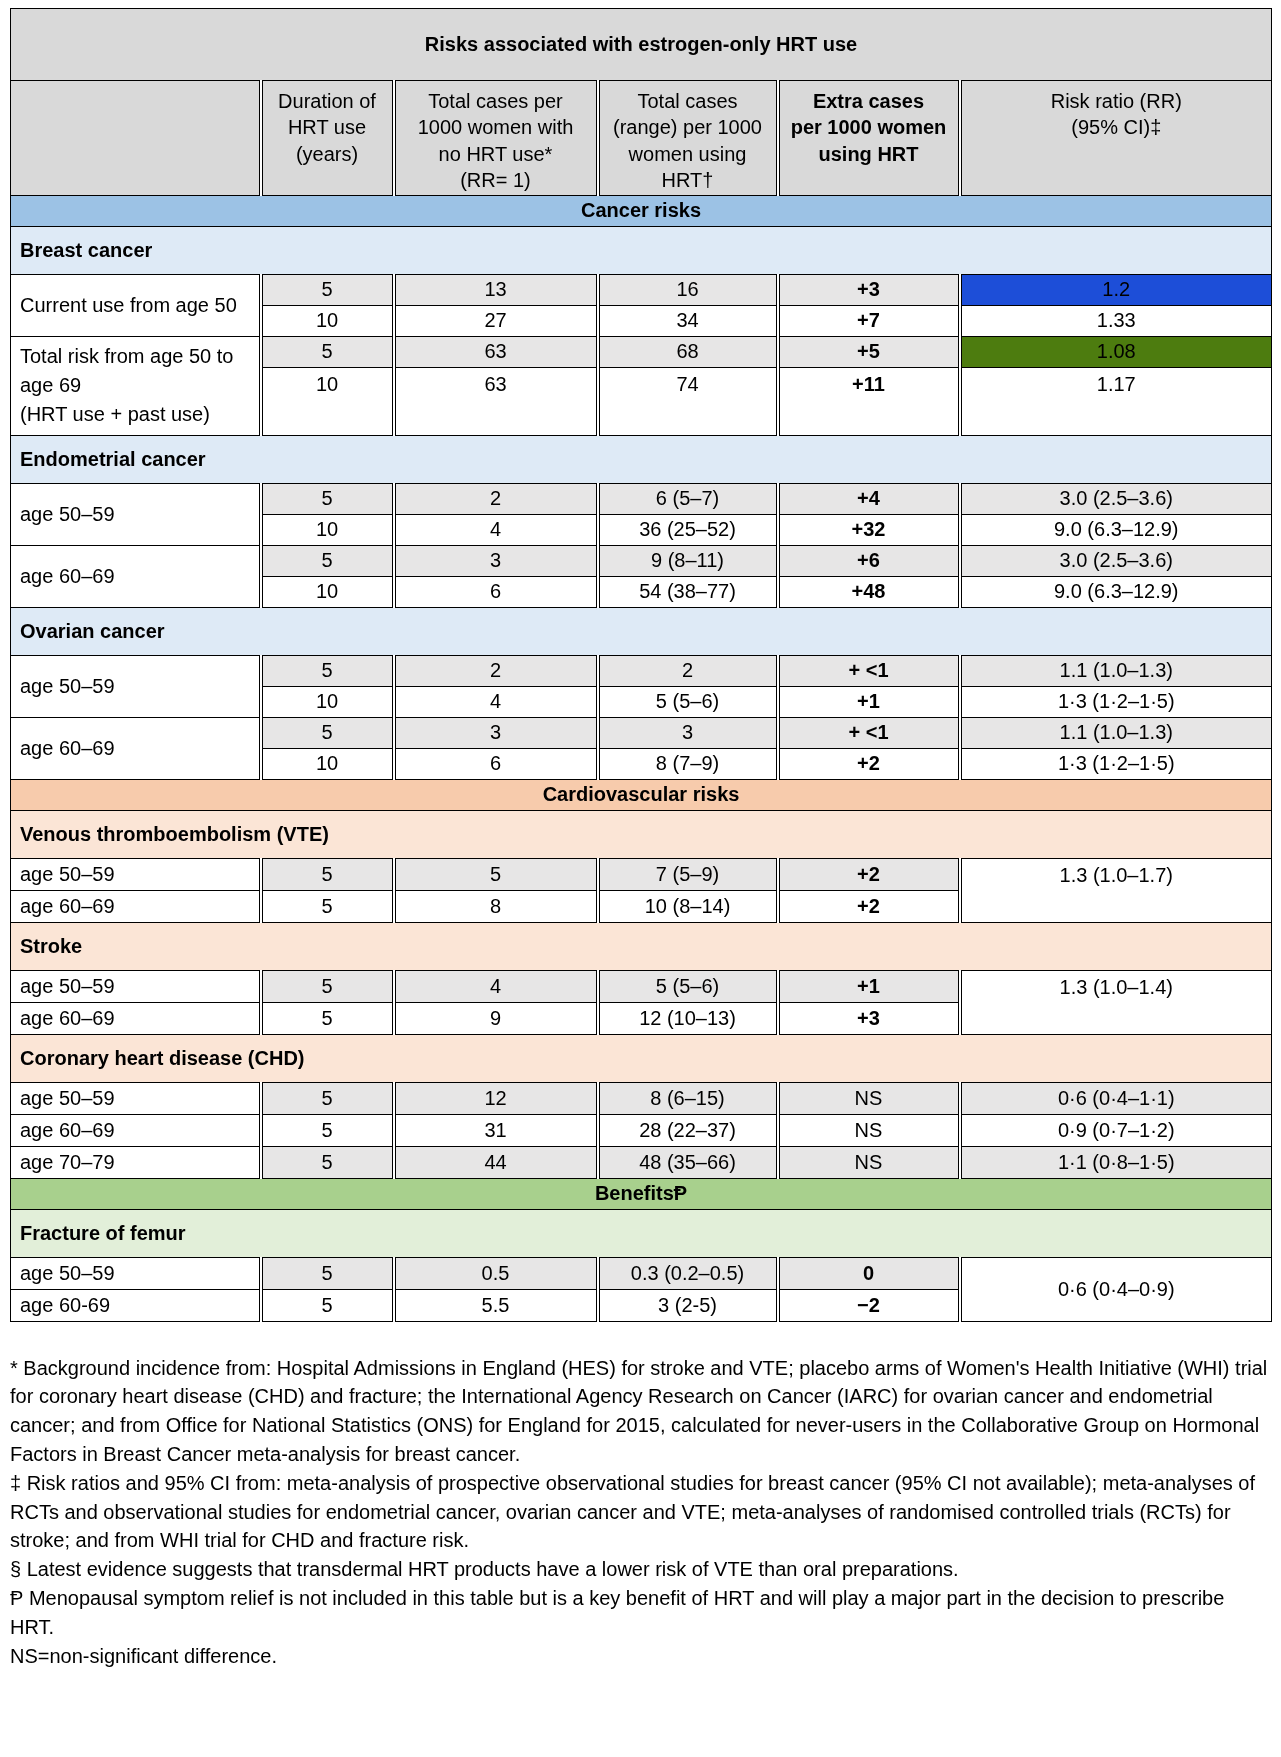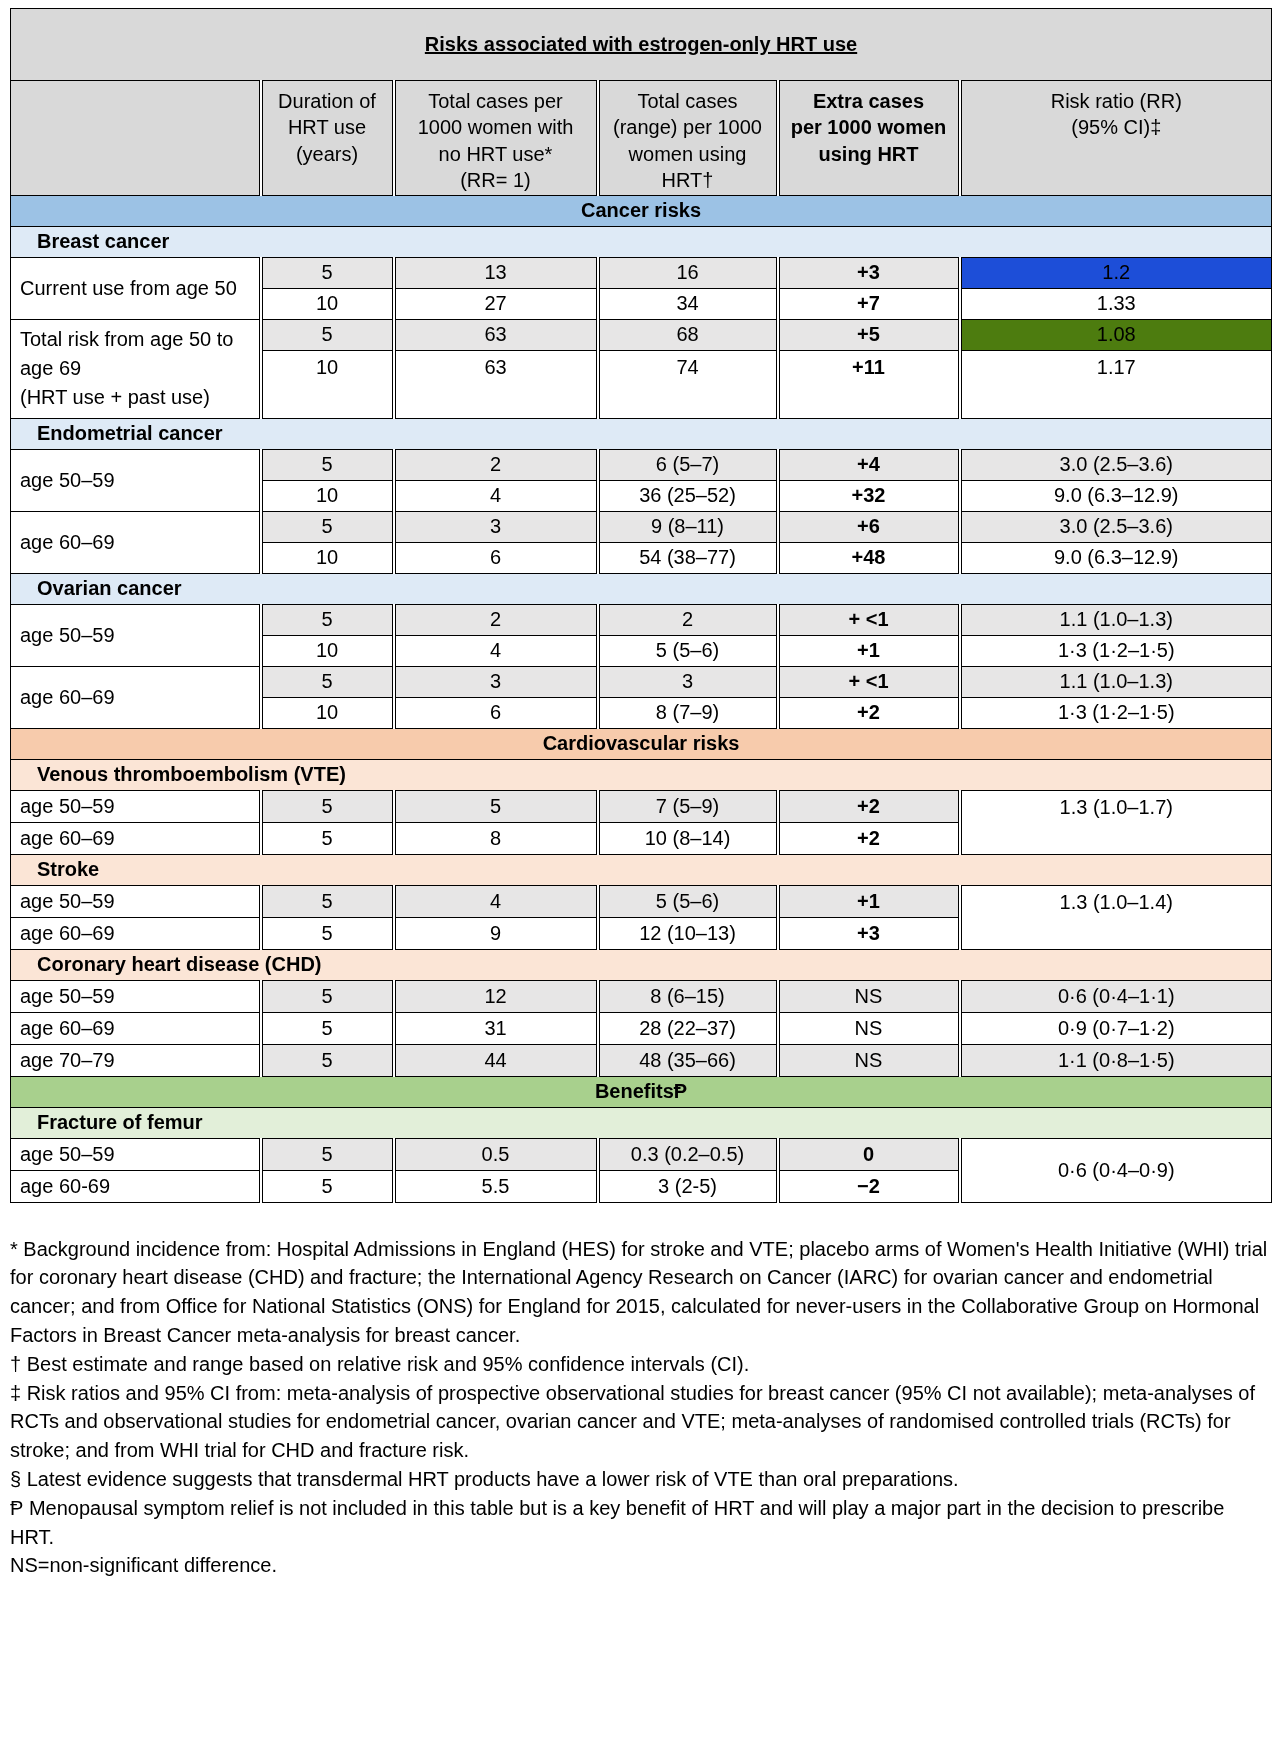--- a/index.html
+++ b/index.html
@@ -4,27 +4,27 @@
 <style>
   * { box-sizing: border-box; }
   html, body { margin: 0; padding: 0; background: #ffffff; }
   body { font-family: "Liberation Sans", sans-serif; color: #000; }
   .page { width: 1281px; height: 1757px; padding: 8px 10px; overflow: hidden; }
 
   table.hrt { border-collapse: collapse; width: 1261px; table-layout: fixed; font-size: 20px; }
   .hrt td, .hrt th { border: 1px solid #000; padding: 1px 6px; text-align: center; vertical-align: middle; overflow: hidden; }
   .hrt .dl { border-left: 4px double #000; }
 
-  .title-row td { background: #d9d9d9; font-weight: 700; height: 72px; font-size: 20px; text-decoration: underline; }
+  .title-row td { background: #d9d9d9; font-weight: 700; height: 72px; font-size: 20px; }
   .header-row th { background: #d9d9d9; font-weight: 400; vertical-align: top; padding-top: 7px;
                    white-space: pre-line; line-height: 1.32; height: 108px; font-size: 20px; }
   .header-row th.hb { font-weight: 700; }
 
   tr.section td { font-weight: 700; height: 31px; }
-  tr.subsection td { font-weight: 700; text-align: left; padding-left: 26px; height: 31px; }
+  tr.subsection td { font-weight: 700; text-align: left; padding-left: 9px; height: 48px; }
   tr.data { height: 31px; }
 
   .hrt td.label { text-align: left; padding-left: 9px; white-space: pre-line; background: #fff; line-height: 1.45; }
   .hrt td.bold { font-weight: 700; }
   .hrt td.vtop { vertical-align: top; padding-top: 5px; }
 
   .footnotes { width: 1261px; margin-top: 32px; font-size: 20px; line-height: 1.44; }
   .footnotes p { margin: 0; }
 </style>
 </head>
@@ -255,20 +255,19 @@
           <td class="dl">5</td>
           <td class="dl">5.5</td>
           <td class="dl">3 (2-5)</td>
           <td class="dl bold">−2</td>
         </tr>
       </tbody>
   </table>
 
   <div class="footnotes">
     <p>* Background incidence from: Hospital Admissions in England (HES) for stroke and VTE; placebo arms of Women's Health Initiative (WHI) trial for coronary heart disease (CHD) and fracture; the International Agency Research on Cancer (IARC) for ovarian cancer and endometrial cancer; and from Office for National Statistics (ONS) for England for 2015, calculated for never-users in the Collaborative Group on Hormonal Factors in Breast Cancer meta-analysis for breast cancer.</p>
-    <p>† Best estimate and range based on relative risk and 95% confidence intervals (CI).</p>
     <p>‡ Risk ratios and 95% CI from: meta-analysis of prospective observational studies for breast cancer (95% CI not available); meta-analyses of RCTs and observational studies for endometrial cancer, ovarian cancer and VTE; meta-analyses of randomised controlled trials (RCTs) for stroke; and from WHI trial for CHD and fracture risk.</p>
     <p>§ Latest evidence suggests that transdermal HRT products have a lower risk of VTE than oral preparations.</p>
     <p>Ᵽ Menopausal symptom relief is not included in this table but is a key benefit of HRT and will play a major part in the decision to prescribe HRT.</p>
     <p>NS=non-significant difference.</p>
   </div>
 
 </div>
 
 </body></html>

